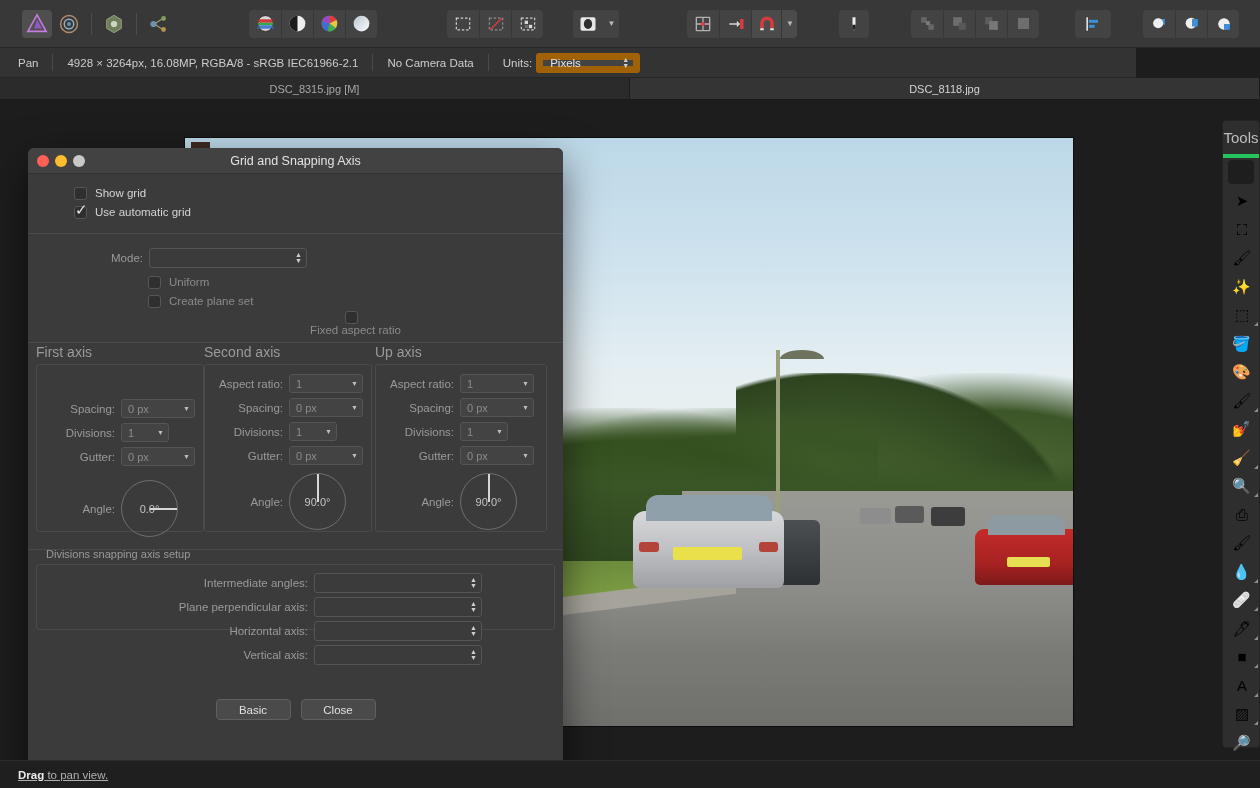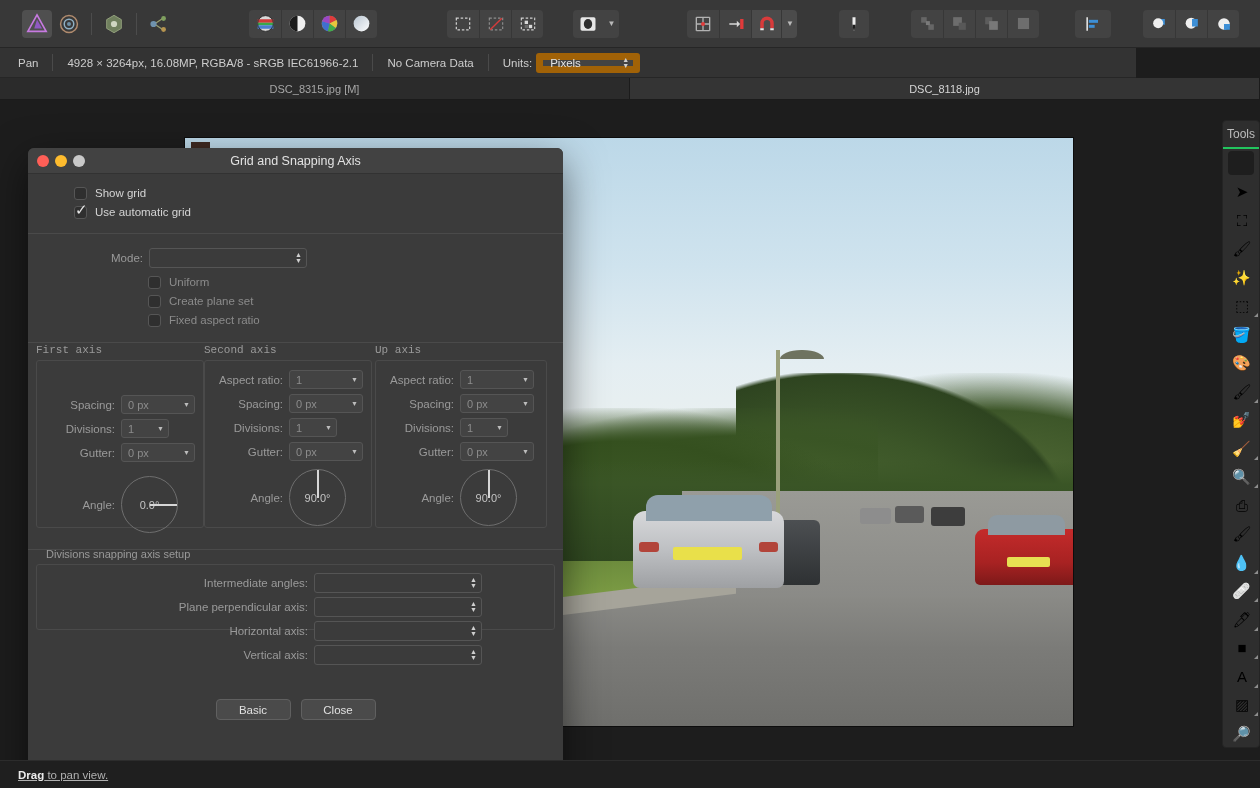--- a/index.html
+++ b/index.html
@@ -148,22 +148,22 @@
   .lamp-head { position:absolute; left:67%; top:36%; width:5%; height:1.6%;
     background:#6e7360; border-radius:50%/100% 100% 0 0; }
   .tiny-car { position:absolute; background:#8d8d8d; border-radius:3px; }
 
   
   .tools-panel {
     position: absolute; right: 0; top: 120px; width: 38px; height: 628px;
     background: #2e2e2e; border-radius: 4px; border: 1px solid #242424;
   }
   .tools-title {
-    height: 28px; display: flex; align-items: center; justify-content: center;
-    font-size: 12px; color: #bdbdbd; border-bottom: 2px solid #22c55e;
+    height: 37px; display: flex; align-items: center; justify-content: center;
+    font-size: 15px; color: #bdbdbd; border-bottom: 4px solid #22c55e;
   }
   .tool-btn {
     width: 38px; height: 28.5px; display:flex; align-items:center; justify-content:center;
     position: relative; font-size: 15px;
   }
   .tool-btn .glyph { display:block; line-height:1; }
   .tool-btn.active .sel { position:absolute; left:5px; top:2px; width:26px; height:24px;
     background:#1e1e1e; border-radius:4px; }
   .tool-btn .corner { position:absolute; right:3px; bottom:3px;
     width:0;height:0;border-left:4px solid transparent;border-bottom:4px solid #8d8d8d; }
@@ -224,21 +224,21 @@
   .combo.disabled { color:#7e7e7e; }
   .combo.disabled .cv { color:#8c8c8c; }
 
   .spin {
     background:#3b3b3b; border:1px solid #555555; border-radius:3px;
     height:20px; display:flex; align-items:center; justify-content:flex-end;
     padding-right:4px;
   }
 
   .axis-group { position:absolute; }
-  .axis-hdr { font-size:11px; color:#9a9a9a; margin-bottom:4px;font-family:Liberation Mono, monospace; }
+  .axis-hdr { font-size:14px; color:#9a9a9a; margin-bottom:4px; }
   .axis-box { border:1px solid #4a4a4a; border-radius:3px; position:relative; }
 
   .dial {
     width:57px; height:57px; border-radius:50%; border:1px solid #6e6e6e;
     position:relative; display:flex; align-items:center; justify-content:center;
   }
   .dial .val { font-size:11px; color:#c4c4c4; }
   .dial .needle { position:absolute; background:#d6d6d6; }
 
   .sect-hdr { font-size:11px; color:#9a9a9a; }
@@ -660,21 +660,21 @@
       </div>
 
       <div class="chk-row" style="padding-left:120px;margin-top:5px;">
         <div class="chk"></div>
         <div class="chk-label dim">Uniform</div>
       </div>
       <div class="chk-row" style="padding-left:120px;">
         <div class="chk"></div>
         <div class="chk-label dim">Create plane set</div>
       </div>
-      <div class="chk-row" style="padding-left:120px;">
+      <div class="chk-row" style="padding-left:120px;flex-direction:column;">
         <div class="chk"></div>
         <div class="chk-label dim">Fixed aspect ratio</div>
       </div>
 
       <div class="sep-line" style="margin:13px 0 0 0;"></div>
 
       <div id="axes-host">
           <div class="axis-group" style="left: 8px; top: 170px; width: 168px;">
             <div class="axis-hdr">First axis</div>
             <div class="axis-box" style="padding:9px 6px 12px 0;height:168px;">

